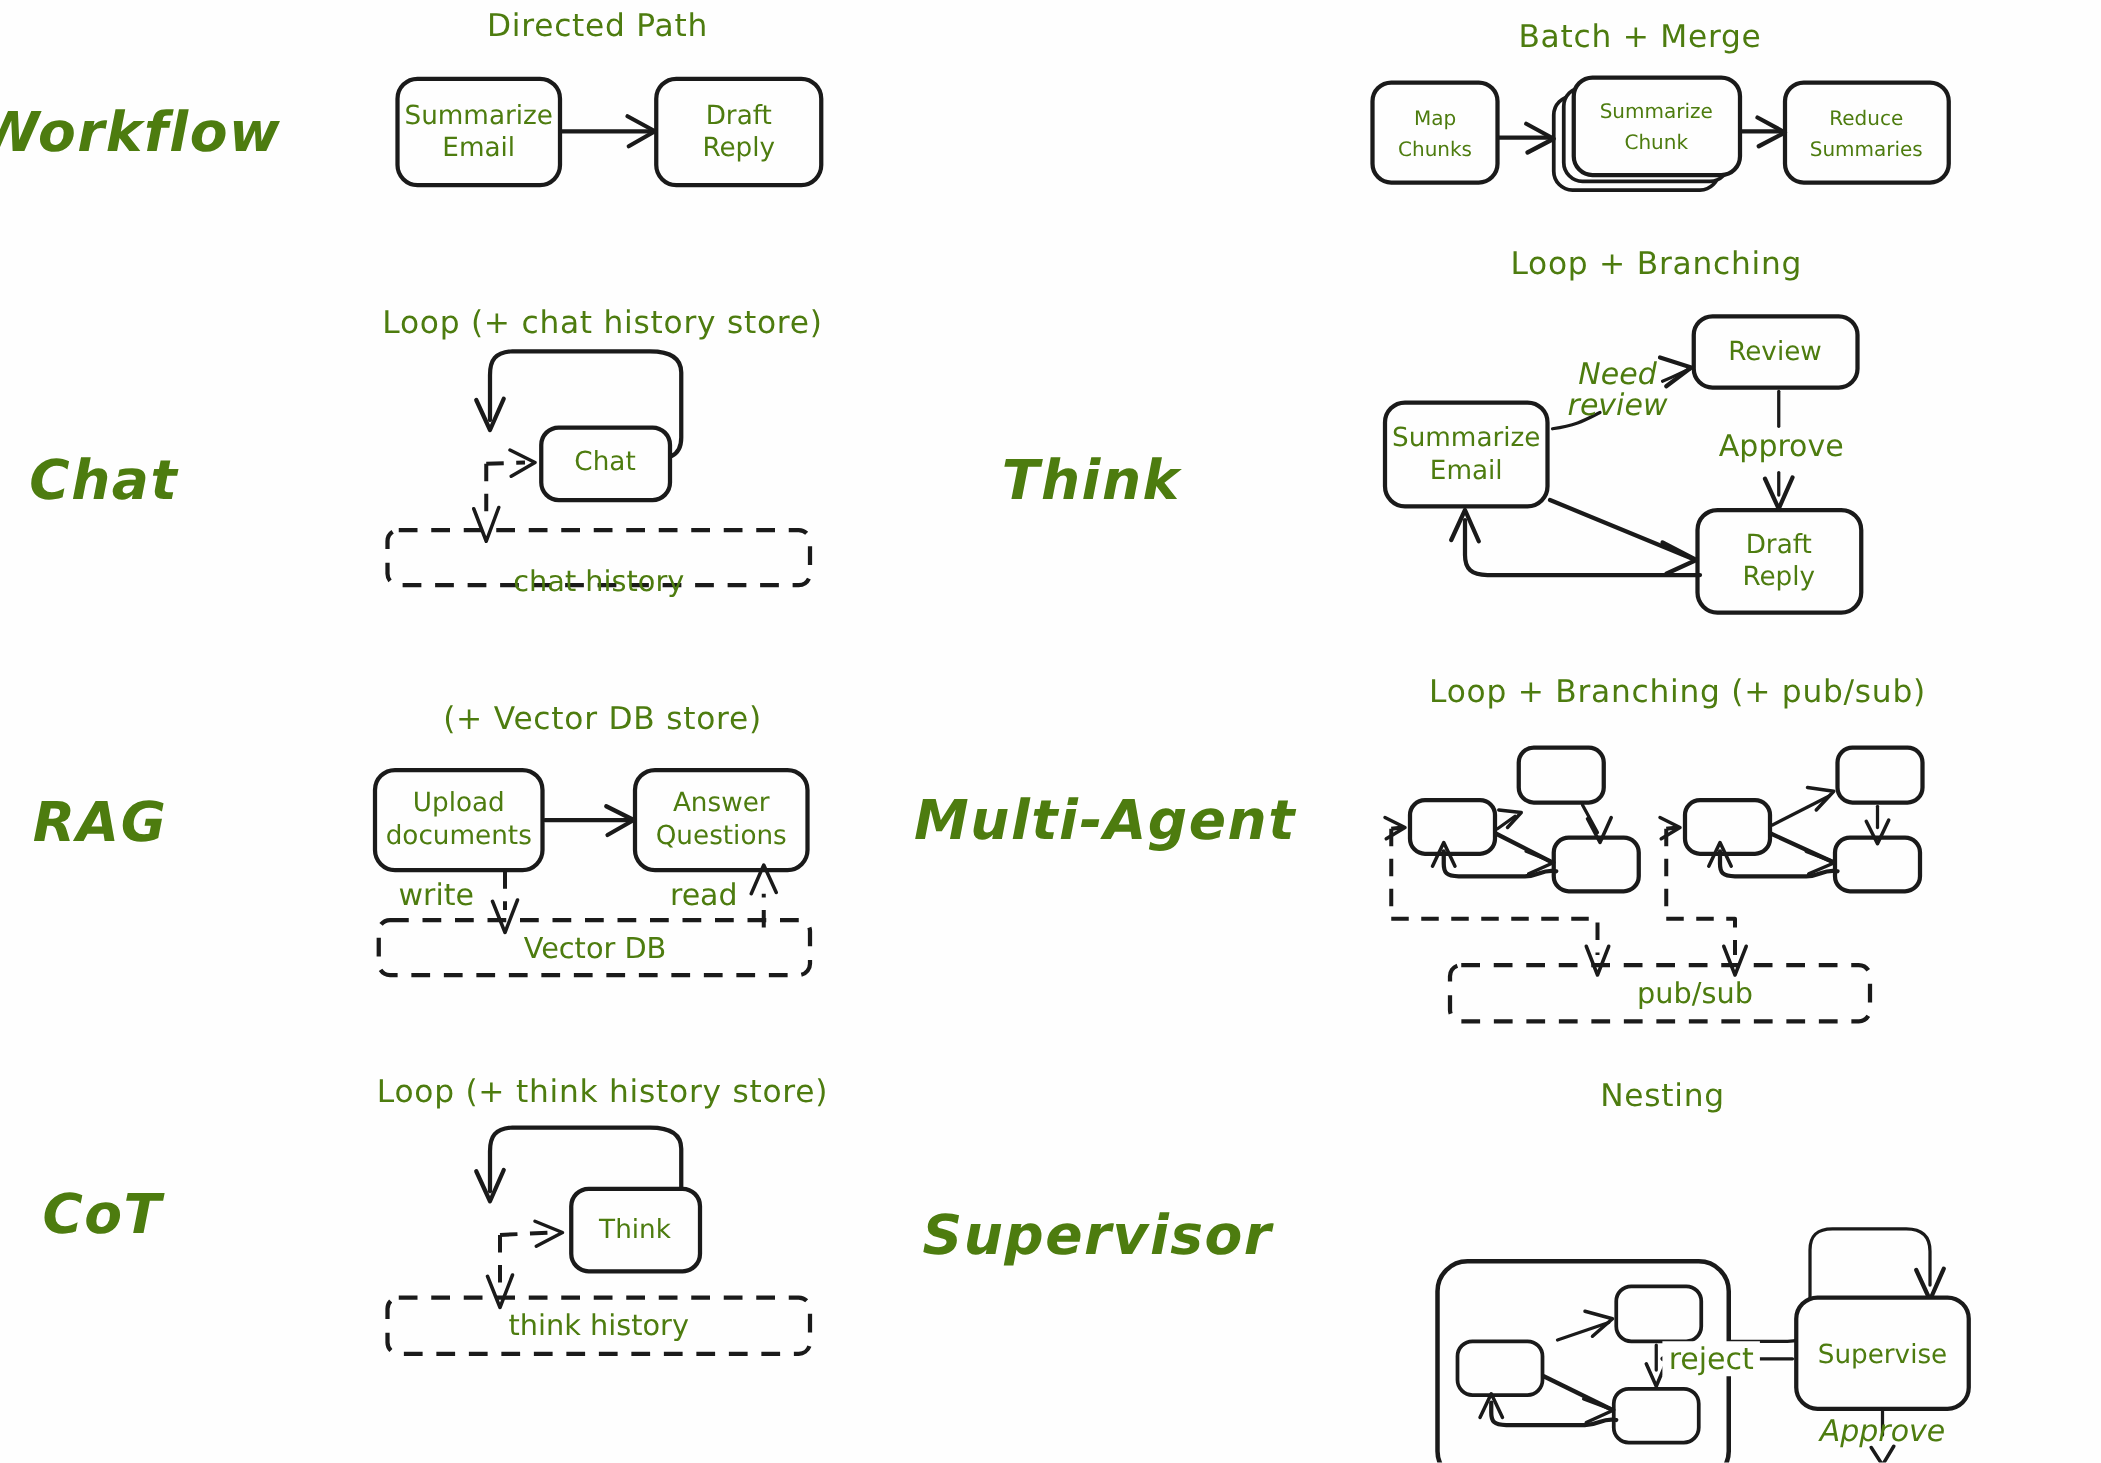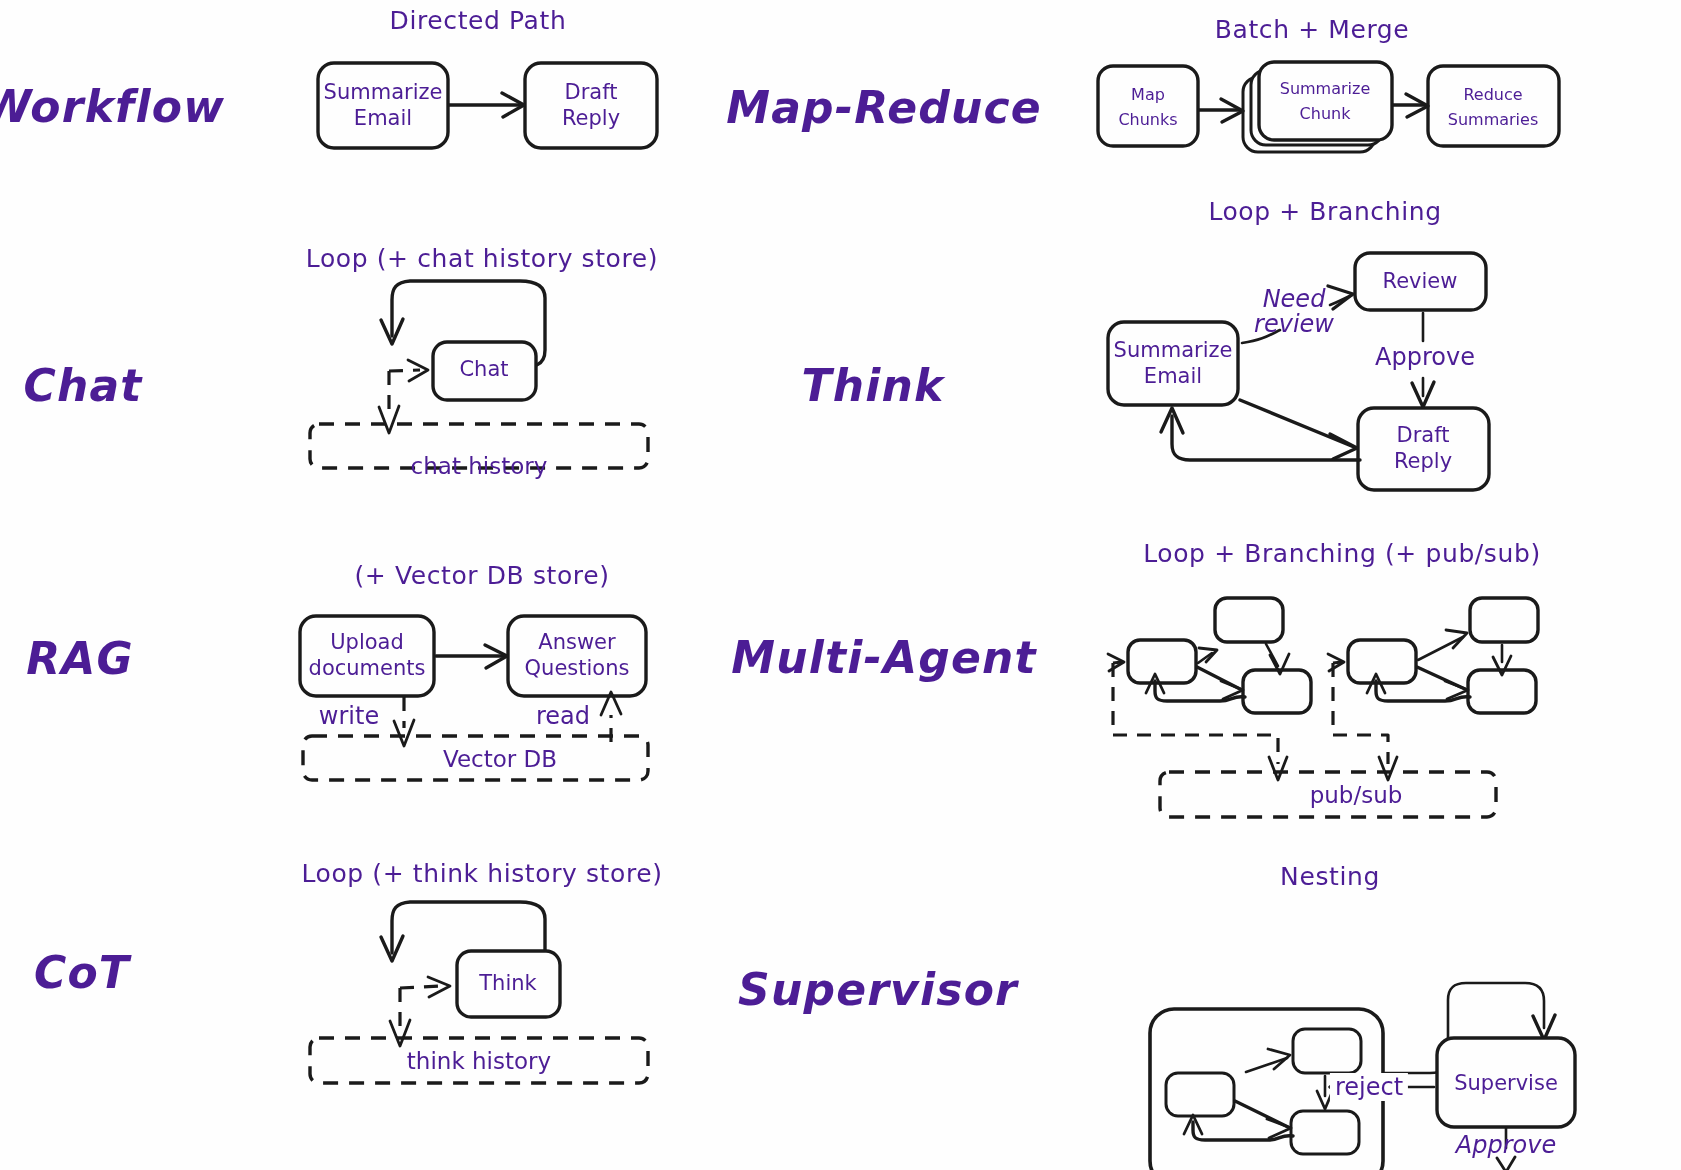--- a/index.html
+++ b/index.html
@@ -9,21 +9,21 @@
   .node-rect{fill:#fefefe;stroke:#1a1a1a;stroke-width:3.4;stroke-linejoin:round;stroke-linecap:round;}
   .node-rect-thin{fill:#fefefe;stroke:#1a1a1a;stroke-width:3.0;stroke-linejoin:round;stroke-linecap:round;}
   .group-rect{fill:none;stroke:#1a1a1a;stroke-width:3.6;stroke-linejoin:round;stroke-linecap:round;}
   .store-rect{fill:none;stroke:#1a1a1a;stroke-width:3.4;stroke-dasharray:15 11;stroke-linejoin:round;stroke-linecap:butt;}
   .edge{fill:none;stroke:#1a1a1a;stroke-width:3.4;stroke-linecap:round;stroke-linejoin:round;}
   .edge-thin{fill:none;stroke:#1a1a1a;stroke-width:2.6;stroke-linecap:round;stroke-linejoin:round;}
   .edge-dash{fill:none;stroke:#1a1a1a;stroke-width:3.2;stroke-dasharray:14 10;stroke-linecap:butt;stroke-linejoin:round;}
   .arrowhead{fill:none;stroke:#1a1a1a;stroke-width:3.4;stroke-linecap:round;stroke-linejoin:round;}
   .arrowhead-thin{fill:none;stroke:#1a1a1a;stroke-width:2.8;stroke-linecap:round;stroke-linejoin:round;}
 
-  .lbl{position:absolute;color:#4c1d95;white-space:pre;}
+  .lbl{position:absolute;color:#4d7c0f;white-space:pre;}
   .row-label{font-family:"DejaVu Sans",sans-serif;font-size:44px;font-style:italic;font-weight:600;letter-spacing:1.2px;}
   .caption{font-family:"DejaVu Sans",sans-serif;font-size:25px;letter-spacing:.6px;}
   .node-text{font-family:"DejaVu Sans",sans-serif;font-size:21px;line-height:26px;text-align:center;}
   .node-text.sm{font-size:16px;line-height:25px;}
   .edge-label{font-family:"DejaVu Sans",sans-serif;font-size:24px;font-style:italic;}
   .edge-label.up{font-style:normal;}
   .store-text{font-family:"DejaVu Sans",sans-serif;font-size:23px;}
   .ctr{transform:translate(-50%,-50%);text-align:center;}
 </style>
 </head>
@@ -174,21 +174,20 @@
 
     <path class="edge-thin" d="M1506,1128 L1506,1148"></path>
     <path class="arrowhead-thin" d="M1497,1158 L1506,1172 L1515,1157"></path>
   </g>
 </svg>
 
 <div class="lbl row-label ctr" style="left:104px;top:106px;">Workflow</div>
 <div class="lbl row-label ctr" style="left:83px;top:385px;">Chat</div>
 <div class="lbl row-label ctr" style="left:80px;top:658px;">RAG</div>
 <div class="lbl row-label ctr" style="left:82px;top:972px;">CoT</div>
-<div class="lbl row-label ctr" style="left:884px;top:107px;">Map-Reduce</div>
 <div class="lbl row-label ctr" style="left:873px;top:385px;">Think</div>
 <div class="lbl row-label ctr" style="left:884px;top:657px;">Multi-Agent</div>
 <div class="lbl row-label ctr" style="left:878px;top:989px;">Supervisor</div>
 
 <div class="lbl caption ctr" style="left:478px;top:20px;">Directed Path</div>
 <div class="lbl caption ctr" style="left:1312px;top:29px;">Batch + Merge</div>
 <div class="lbl caption ctr" style="left:482px;top:258px;">Loop (+ chat history store)</div>
 <div class="lbl caption ctr" style="left:1325px;top:211px;">Loop + Branching</div>
 <div class="lbl caption ctr" style="left:482px;top:575px;">(+ Vector DB store)</div>
 <div class="lbl caption ctr" style="left:1330px;top:553px;margin-left:12px;">Loop + Branching (+ pub/sub)</div>
@@ -209,21 +208,21 @@
 <div class="lbl node-text ctr" style="left:1423px;top:448px;">Draft<br>Reply</div>
 
 <div class="lbl node-text ctr" style="left:367px;top:655px;">Upload<br>documents</div>
 <div class="lbl node-text ctr" style="left:577px;top:655px;">Answer<br>Questions</div>
 
 <div class="lbl node-text ctr" style="left:508px;top:983px;">Think</div>
 
 <div class="lbl node-text ctr" style="left:1506px;top:1083px;">Supervise</div>
 
 <div class="lbl store-text ctr" style="left:479px;top:446px;margin-top:20px;">chat history</div>
-<div class="lbl store-text ctr" style="left:476px;top:759px;margin-left:24px;">Vector DB</div>
+<div class="lbl store-text ctr" style="left:476px;top:759px;">Vector DB</div>
 <div class="lbl store-text ctr" style="left:1327px;top:795px;margin-left:29px;">pub/sub</div>
 <div class="lbl store-text ctr" style="left:479px;top:1061px;">think history</div>
 
 <div class="lbl edge-label ctr" style="left:1294px;top:312px;text-align:center;line-height:25px;">Need<br>review</div>
 <div class="lbl edge-label ctr up" style="left:1425px;top:357px;">Approve</div>
 <div class="lbl edge-label ctr up" style="left:349px;top:716px;font-style:normal;">write</div>
 <div class="lbl edge-label ctr up" style="left:563px;top:716px;font-style:normal;">read</div>
 <div class="lbl edge-label ctr up" style="left:1369px;top:1087px;font-style:normal;background:#fefefe;padding:0 5px;">reject</div>
 <div class="lbl edge-label ctr" style="left:1506px;top:1145px;">Approve</div>
 

